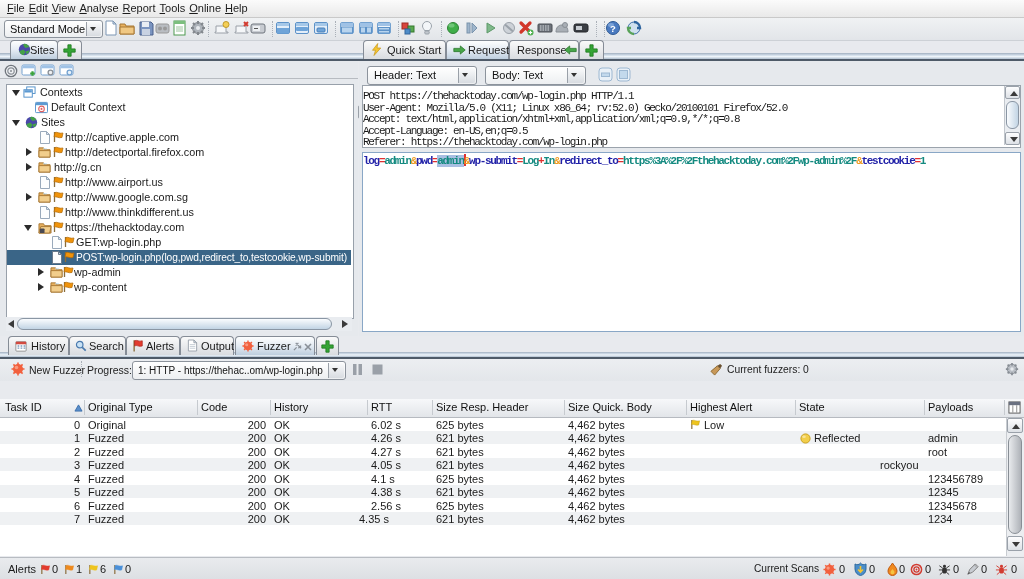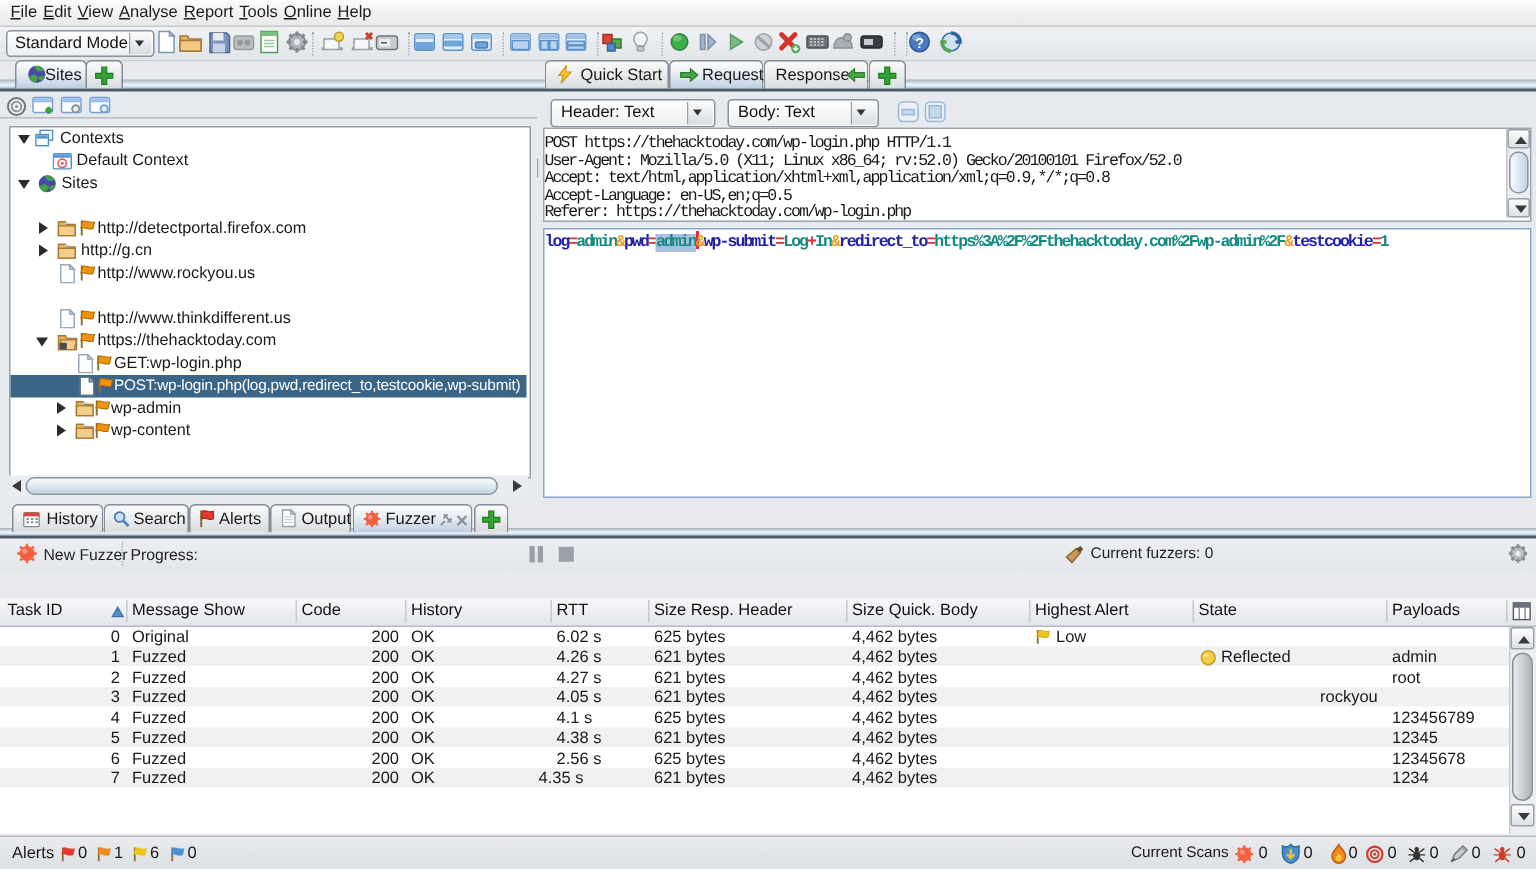--- a/index.html
+++ b/index.html
@@ -277,20 +277,31 @@
           <span class="ttxt" style="left:44px">Default Context</span>
         </div>
       <div class="trow" style="top:30px">
           <span class="arrow-d" style="left:5px"></span>
           <span class="tico" style="left:18px"><svg width="13" height="13" viewBox="0 0 16 16">
               <circle cx="8" cy="8" r="7" fill="#4A49A8"></circle>
               <path d="M8 1a7 7 0 0 1 6 4l-5 1-3-4zM1.5 10l5-2 3 3-3 4a7 7 0 0 1-5-5zM14.5 9a7 7 0 0 1-4 5l-1-4z" fill="#44A148"></path>
             </svg></span>
           <span class="ttxt" style="left:34px">Sites</span>
         </div>
+      <div class="trow" style="top:45px">
+          <span class="tico pg" style="left:32px"><svg width="12" height="13" viewBox="0 0 12 13">
+              <path d="M1.5 0.5h6l3 3v9h-9z" fill="#FDFEFE" stroke="#9AAABB"></path>
+              <path d="M7.5 0.5l3 3h-3z" fill="#D7E4F2" stroke="#9AAABB"></path>
+            </svg></span>
+          <span class="tico flg" style="left:46px"><svg width="11" height="12" viewBox="0 0 11 12">
+              <path d="M1.5 1v10" stroke="#8A6D3B" stroke-width="1.3"></path>
+              <path d="M2 1.5c2.5-1 4 1.5 8 0.5l-1 4.5c-4 1-5.5-1.5-8-0.5z" fill="#F0930A" stroke="#B06A08" stroke-width=".7"></path>
+            </svg></span>
+          <span class="ttxt" style="left:58px">http://captive.apple.com</span>
+        </div>
       <div class="trow" style="top:60px">
           <span class="arrow-r" style="left:19px"></span>
           <span class="tico fld" style="left:31px"><svg width="13" height="12" viewBox="0 0 14 13">
               <path d="M1 2h5l1 2h6v8H1z" fill="#E8B15F" stroke="#A87834"></path>
               <path d="M1 5h12v7H1z" fill="#F2CE8C" stroke="#A87834"></path>
               <path d="M5.5 2.5h4v1h-4z" fill="#C2E0EE"></path>
             </svg></span>
           <span class="tico flg" style="left:46px"><svg width="11" height="12" viewBox="0 0 11 12">
               <path d="M1.5 1v10" stroke="#8A6D3B" stroke-width="1.3"></path>
               <path d="M2 1.5c2.5-1 4 1.5 8 0.5l-1 4.5c-4 1-5.5-1.5-8-0.5z" fill="#F0930A" stroke="#B06A08" stroke-width=".7"></path>
@@ -308,21 +319,34 @@
         </div>
       <div class="trow" style="top:90px">
           <span class="tico pg" style="left:32px"><svg width="12" height="13" viewBox="0 0 12 13">
               <path d="M1.5 0.5h6l3 3v9h-9z" fill="#FDFEFE" stroke="#9AAABB"></path>
               <path d="M7.5 0.5l3 3h-3z" fill="#D7E4F2" stroke="#9AAABB"></path>
             </svg></span>
           <span class="tico flg" style="left:46px"><svg width="11" height="12" viewBox="0 0 11 12">
               <path d="M1.5 1v10" stroke="#8A6D3B" stroke-width="1.3"></path>
               <path d="M2 1.5c2.5-1 4 1.5 8 0.5l-1 4.5c-4 1-5.5-1.5-8-0.5z" fill="#F0930A" stroke="#B06A08" stroke-width=".7"></path>
             </svg></span>
-          <span class="ttxt" style="left:58px">http://www.rockyou.us</span>
+          <span class="ttxt" style="left:58px">http://www.airport.us</span>
+        </div>
+      <div class="trow" style="top:105px">
+          <span class="arrow-r" style="left:19px"></span>
+          <span class="tico fld" style="left:31px"><svg width="13" height="12" viewBox="0 0 14 13">
+              <path d="M1 2h5l1 2h6v8H1z" fill="#E8B15F" stroke="#A87834"></path>
+              <path d="M1 5h12v7H1z" fill="#F2CE8C" stroke="#A87834"></path>
+              <path d="M5.5 2.5h4v1h-4z" fill="#C2E0EE"></path>
+            </svg></span>
+          <span class="tico flg" style="left:46px"><svg width="11" height="12" viewBox="0 0 11 12">
+              <path d="M1.5 1v10" stroke="#8A6D3B" stroke-width="1.3"></path>
+              <path d="M2 1.5c2.5-1 4 1.5 8 0.5l-1 4.5c-4 1-5.5-1.5-8-0.5z" fill="#F0930A" stroke="#B06A08" stroke-width=".7"></path>
+            </svg></span>
+          <span class="ttxt" style="left:58px">http://www.google.com.sg</span>
         </div>
       <div class="trow" style="top:120px">
           <span class="tico pg" style="left:32px"><svg width="12" height="13" viewBox="0 0 12 13">
               <path d="M1.5 0.5h6l3 3v9h-9z" fill="#FDFEFE" stroke="#9AAABB"></path>
               <path d="M7.5 0.5l3 3h-3z" fill="#D7E4F2" stroke="#9AAABB"></path>
             </svg></span>
           <span class="tico flg" style="left:46px"><svg width="11" height="12" viewBox="0 0 11 12">
               <path d="M1.5 1v10" stroke="#8A6D3B" stroke-width="1.3"></path>
               <path d="M2 1.5c2.5-1 4 1.5 8 0.5l-1 4.5c-4 1-5.5-1.5-8-0.5z" fill="#F0930A" stroke="#B06A08" stroke-width=".7"></path>
             </svg></span>
@@ -345,21 +369,21 @@
           <span class="tico pg" style="left:44px"><svg width="12" height="13" viewBox="0 0 12 13">
               <path d="M1.5 0.5h6l3 3v9h-9z" fill="#FDFEFE" stroke="#9AAABB"></path>
               <path d="M7.5 0.5l3 3h-3z" fill="#D7E4F2" stroke="#9AAABB"></path>
             </svg></span>
           <span class="tico flg" style="left:57px"><svg width="11" height="12" viewBox="0 0 11 12">
               <path d="M1.5 1v10" stroke="#8A6D3B" stroke-width="1.3"></path>
               <path d="M2 1.5c2.5-1 4 1.5 8 0.5l-1 4.5c-4 1-5.5-1.5-8-0.5z" fill="#F0930A" stroke="#B06A08" stroke-width=".7"></path>
             </svg></span>
           <span class="ttxt" style="left:69px">GET:wp-login.php</span>
         </div>
-      <div class="trow sel" style="top:165px;font-size:10.2px;letter-spacing:-0.12px;text-align:center;">
+      <div class="trow sel" style="top:165px;font-size:10.2px;letter-spacing:-0.12px;">
           <span class="tico pgs" style="left:44px"><svg width="12" height="13" viewBox="0 0 12 13">
               <path d="M1.5 0.5h6l3 3v9h-9z" fill="#FDFEFE" stroke="#6A7A8B"></path>
               <path d="M7.5 0.5l3 3h-3z" fill="#C7D4E2" stroke="#6A7A8B"></path>
             </svg></span>
           <span class="tico flg" style="left:57px"><svg width="11" height="12" viewBox="0 0 11 12">
               <path d="M1.5 1v10" stroke="#8A6D3B" stroke-width="1.3"></path>
               <path d="M2 1.5c2.5-1 4 1.5 8 0.5l-1 4.5c-4 1-5.5-1.5-8-0.5z" fill="#F0930A" stroke="#B06A08" stroke-width=".7"></path>
             </svg></span>
           <span class="ttxt" style="left:69px">POST:wp-login.php(log,pwd,redirect_to,testcookie,wp-submit)</span>
         </div>
@@ -491,20 +515,24 @@
     <svg style="position:absolute;left:11px;top:5px" width="14" height="14" viewBox="0 0 14 14">
         <circle cx="7" cy="7" r="5" fill="#F2603E"></circle>
         <g stroke="#F2603E" stroke-width="1.6">
           <path d="M7 0.5v3M7 10.5v3M0.5 7h3M10.5 7h3M2.4 2.4l2 2M9.6 9.6l2 2M11.6 2.4l-2 2M4.4 9.6l-2 2"></path>
         </g>
         <circle cx="5.5" cy="5.5" r="1.8" fill="#F8987E"></circle>
       </svg>
     <span class="abs" style="left:29px;top:7px;font-size:10.5px;color:#222">New Fuzzer</span>
     <span class="abs" style="left:81px;top:4px;height:16px;border-left:1px dotted #AAB0B8"></span>
     <span class="abs" style="left:87px;top:7px;font-size:10.5px;color:#222">Progress:</span>
+    <div class="combo" style="left:132px;top:4px;width:212px;height:17px;">
+        <span style="position:absolute;left:5px;top:3px;color:#111;font-size:10px;">1: HTTP - https://thehac..om/wp-login.php</span>
+        <span class="cb-arrow" style="width:15px"></span>
+      </div>
     <svg style="position:absolute;left:351px;top:6px" width="13" height="13">
         <rect x="2" y="1" width="3.5" height="11" fill="#9AA0A8"></rect>
         <rect x="7.5" y="1" width="3.5" height="11" fill="#9AA0A8"></rect>
       </svg>
     <svg style="position:absolute;left:371px;top:6px" width="13" height="13">
         <rect x="1.5" y="1.5" width="10" height="10" fill="#9AA0A8"></rect>
       </svg>
     <svg style="position:absolute;left:710px;top:6px" width="13" height="13" viewBox="0 0 14 14">
         <path d="M1 9l7-6 3 3-6 7z" fill="#C89858" stroke="#8A6830"></path>
         <path d="M8 3l3 3 2-3-2-2z" fill="#6A5030"></path>
@@ -514,21 +542,21 @@
         <circle cx="8" cy="8" r="5.5" fill="#B9BEC5" stroke="#878D94"></circle>
         <circle cx="8" cy="8" r="2" fill="#E7EAEE"></circle>
         <path d="M8 1v3M8 12v3M1 8h3M12 8h3M3 3l2 2M11 11l2 2M13 3l-2 2M5 11l-2 2" stroke="#878D94" stroke-width="2"></path>
       </svg>
   </div>
   <div id="thead">
     <span class="th" style="left:5px">Task ID</span>
     <svg style="position:absolute;left:74px;top:5px" width="9" height="8" viewBox="0 0 10 9">
         <path d="M5 1l4 7H1z" fill="#5A8ECA" stroke="#3A6EAA"></path>
       </svg>
-    <span class="th" style="left:88px">Message Show</span>
+    <span class="th" style="left:88px">Original Type</span>
     <span class="th" style="left:201px">Code</span>
     <span class="th" style="left:274px">History</span>
     <span class="th" style="left:371px">RTT</span>
     <span class="th" style="left:436px">Size Resp. Header</span>
     <span class="th" style="left:568px">Size Quick. Body</span>
     <span class="th" style="left:690px">Highest Alert</span>
     <span class="th" style="left:799px">State</span>
     <span class="th" style="left:928px">Payloads</span>
     <span class="thsep" style="left:84px"></span>
       <span class="thsep" style="left:197px"></span>

